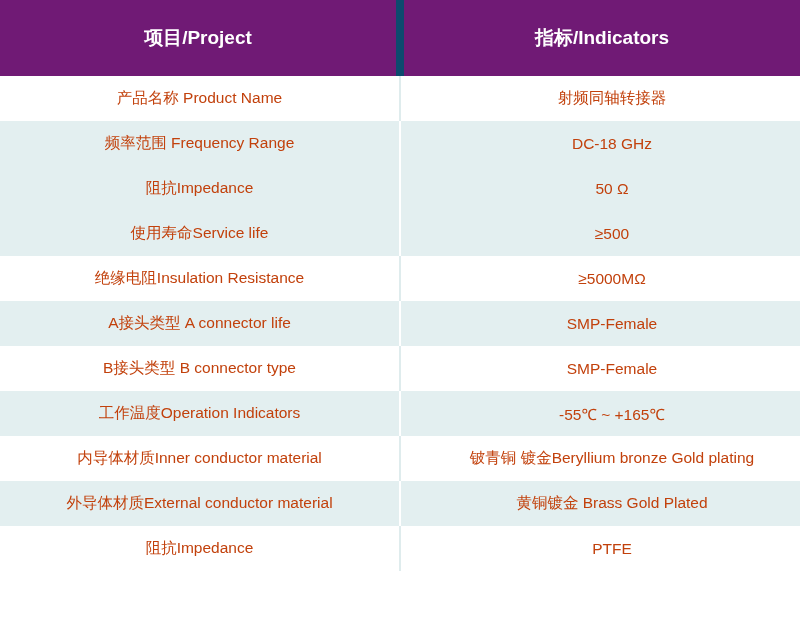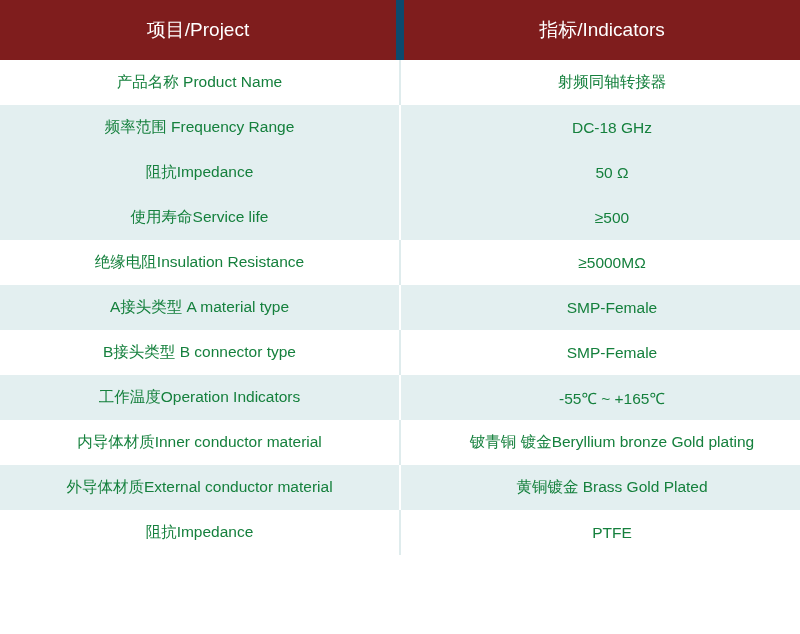--- a/index.html
+++ b/index.html
@@ -16,41 +16,41 @@
   }
   .spec-table {
     width: 800px;
     border-collapse: collapse;
     table-layout: fixed;
   }
   .spec-table col.col-project { width: 400px; }
   .spec-table col.col-indicator { width: 400px; }
 
   .spec-table th {
-    background: #7f1d1d;
+    background: #701a75;
     color: #ffffff;
     font-size: 19px;
-    font-weight: normal;
+    font-weight: bold;
     height: 44px;
     line-height: 44px;
-    padding: 8px;
+    padding: 16px;
     text-align: center;
     vertical-align: middle;
     border: none;
   }
   .spec-table th.th-divider {
     border-left: 8px solid #0c4a6e;
   }
   .spec-table td {
     height: 45px;
     padding: 0 6px;
     font-size: 15.5px;
     text-align: center;
     vertical-align: middle;
-    color: #15803d;
+    color: #c2410c;
     border: none;
   }
   .spec-table tr.row-even td {
     background: #ffffff;
   }
   .spec-table tr.row-odd td {
     background: #e3eff0;
   }
   .spec-table td.cell-indicator {
     border-left: 2px solid #ffffff;
@@ -89,21 +89,21 @@
     </tr>
     <tr class="row-odd">
       <td class="cell-project">使用寿命Service life</td>
       <td class="cell-indicator">≥500</td>
     </tr>
     <tr class="row-even">
       <td class="cell-project">绝缘电阻Insulation Resistance</td>
       <td class="cell-indicator">≥5000MΩ</td>
     </tr>
     <tr class="row-odd">
-      <td class="cell-project">A接头类型 A material type</td>
+      <td class="cell-project">A接头类型 A connector life</td>
       <td class="cell-indicator">SMP-Female</td>
     </tr>
     <tr class="row-even">
       <td class="cell-project">B接头类型 B connector type</td>
       <td class="cell-indicator">SMP-Female</td>
     </tr>
     <tr class="row-odd">
       <td class="cell-project">工作温度Operation Indicators</td>
       <td class="cell-indicator">-55℃ ~ +165℃</td>
     </tr>

